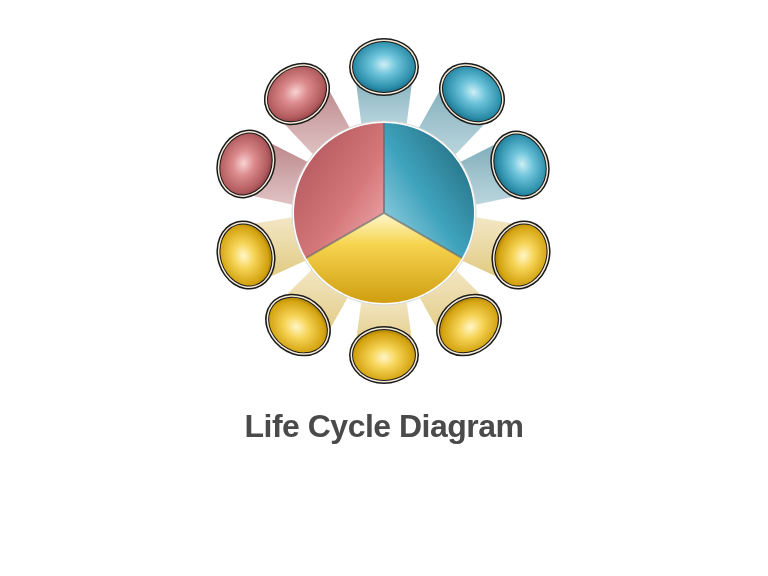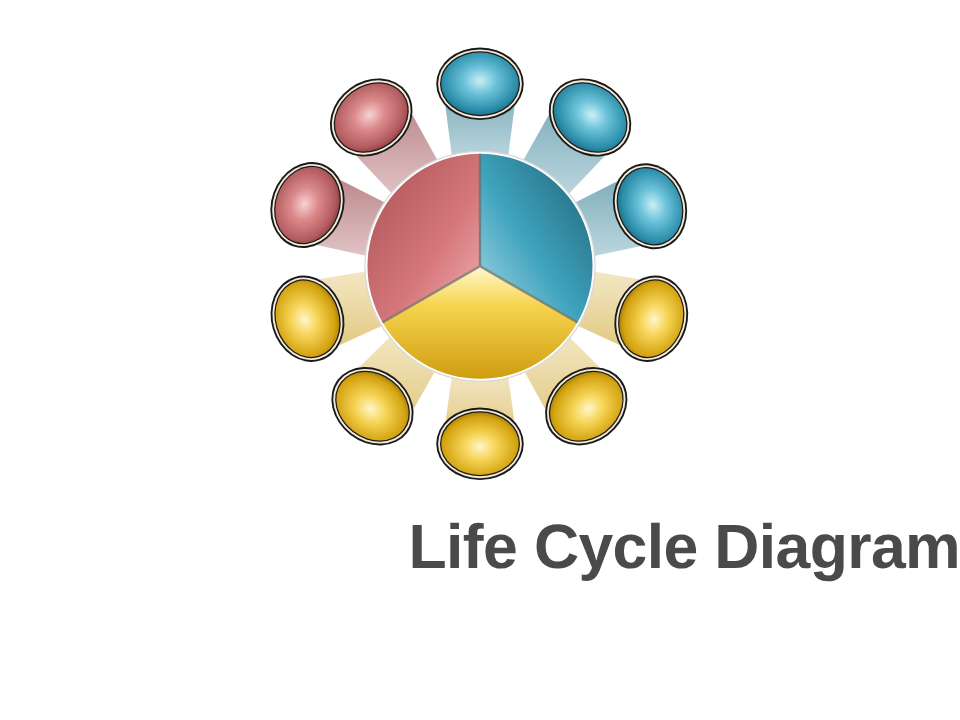--- a/index.html
+++ b/index.html
@@ -1,20 +1,20 @@
 <!DOCTYPE html>
 <html><head>
 <meta charset="utf-8">
 <style>
   html, body { margin: 0; padding: 0; background: #ffffff; }
   body { width: 768px; height: 576px; position: relative; overflow: hidden; font-family: "Liberation Sans", sans-serif; }
   #diagram { position: absolute; left: 0; top: 0; width: 768px; height: 400px; }
   .title {
-    position: absolute; left: 0; top: 408px; width: 768px; text-align: right;
-    font-family: "Liberation Sans", sans-serif; font-weight: bold; font-size: 50px;
+    position: absolute; left: 0; top: 408px; width: 768px; text-align: center;
+    font-family: "Liberation Sans", sans-serif; font-weight: bold; font-size: 32px;
     color: #4a4a4a; letter-spacing: -0.5px;
   }
 </style>
 </head>
 <body>
 
 <svg id="diagram" viewBox="0 0 768 400" xmlns="http://www.w3.org/2000/svg">
   <defs>
 
     <radialGradient id="g-cyan" cx="50%" cy="45%" r="60%">

